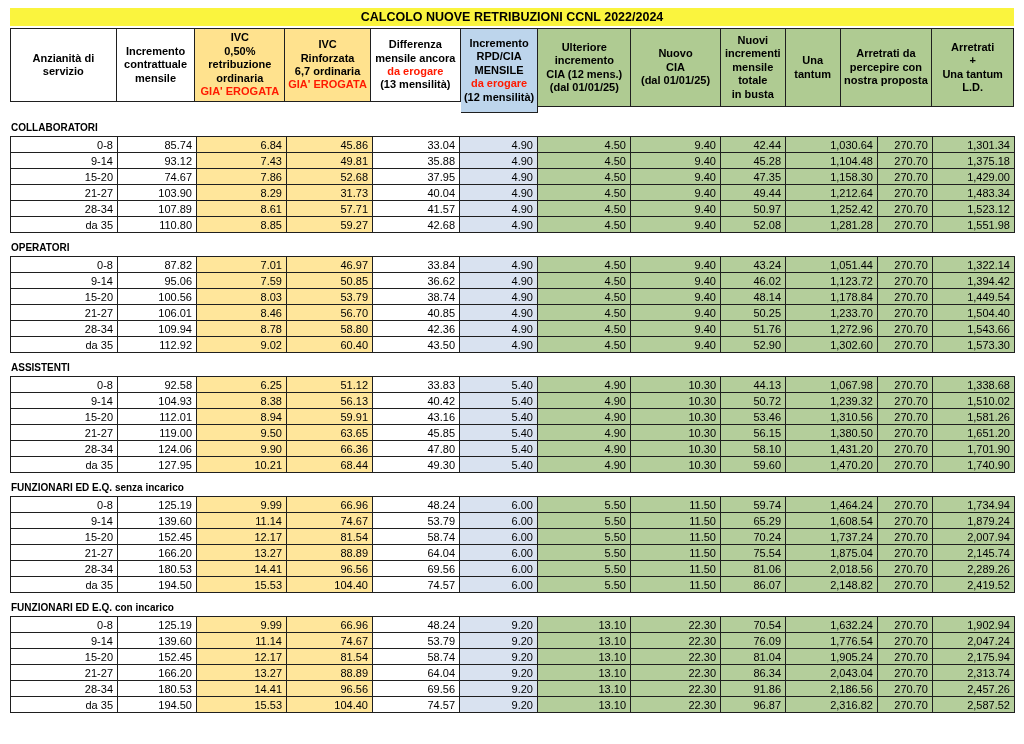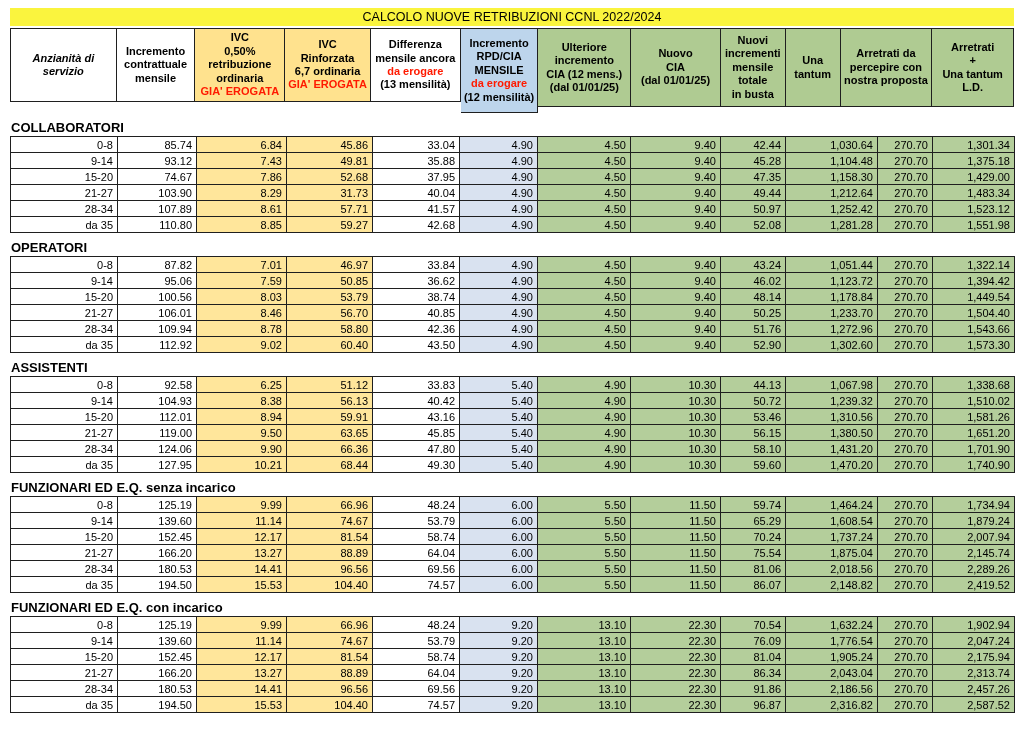--- a/index.html
+++ b/index.html
@@ -1,56 +1,56 @@
 <!DOCTYPE html>
 <html><head>
 <meta charset="utf-8">
 <style>
   html,body{margin:0;padding:0;background:#fff;}
   body{font-family:"Liberation Sans",sans-serif;color:#000;width:1024px;height:744px;overflow:hidden;}
   .sheet{padding:8px 10px 0 10px;width:1004px;box-sizing:content-box;}
 
   .title-bar{width:1004px;height:18px;background:#FAF43E;display:flex;align-items:center;justify-content:center;}
-  .title-bar span{font-size:12.5px;font-weight:normal;letter-spacing:0;}
+  .title-bar span{font-size:12.5px;font-weight:bold;letter-spacing:0;}
 
   
   .header-row{display:flex;align-items:flex-start;width:1004px;margin-top:2px;}
   .hcell{box-sizing:border-box;border:solid #1f1f1f;border-width:1px 1px 1px 0;
          display:flex;flex-direction:column;justify-content:center;align-items:center;
          font-size:11px;font-weight:bold;line-height:13.4px;text-align:center;padding:1px 1px;}
   .hcell:first-child{border-left-width:1px;}
   .h-short{height:74px;}
   .h-mid{height:79px;}
   .h-tall{height:85px;}
   .bg-white{background:#ffffff;}
   .bg-gold{background:#FFE28E;}
   .bg-blue{background:#BDD5EC;}
   .bg-green{background:#AFCB92;}
   .hline.red{color:#FF1A00;}
 
   
-  .section-label{font-size:13px;font-weight:bold;margin:8px 0 1px 1px;line-height:14px;}
+  .section-label{font-size:10px;font-weight:bold;margin:8px 0 1px 1px;line-height:14px;}
   table.data{border-collapse:collapse;table-layout:fixed;width:1004px;}
   table.data td{border:1px solid #1f1f1f;height:15px;font-size:11px;padding:0 4px 0 2px;
                 text-align:right;white-space:nowrap;overflow:hidden;}
   td.col-label{text-align:left;background:#ffffff;}
   td.c-white{background:#ffffff;}
   td.c-gold{background:#FFE69B;}
   td.c-blue{background:#D9E2F0;}
   td.c-green{background:#B4CE9B;}
 </style>
 </head>
 <body>
 
 <div class="sheet">
   <div class="title-bar">
     <span>CALCOLO NUOVE RETRIBUZIONI CCNL 2022/2024</span>
   </div>
   <div class="header-row">
-      <div class="hcell bg-white h-short" style="width: 107px; font-style: italic;">
+      <div class="hcell bg-white h-short" style="width: 107px;">
         <div class="hline">Anzianità di servizio</div>
       </div>
       <div class="hcell bg-white h-short" style="width: 79px;">
         <div class="hline">Incremento</div>
         <div class="hline">contrattuale</div>
         <div class="hline">mensile</div>
       </div>
       <div class="hcell bg-gold h-short" style="width: 90px;">
         <div class="hline">IVC</div>
         <div class="hline">0,50%</div>

